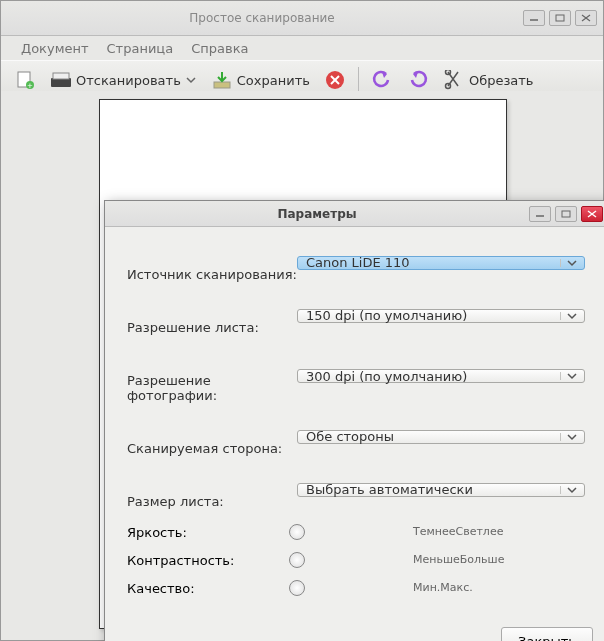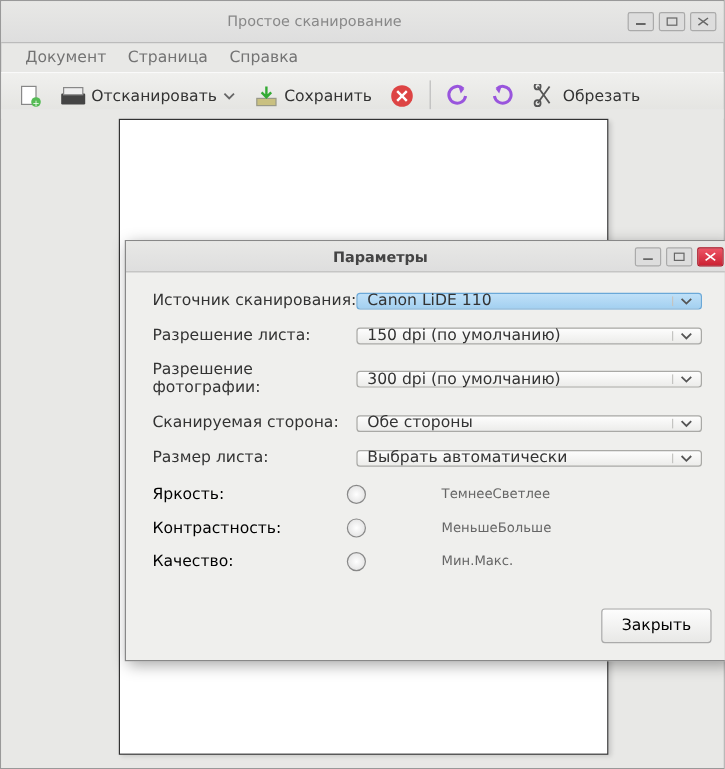--- a/index.html
+++ b/index.html
@@ -26,34 +26,34 @@
 
 
 .dialog { position: absolute; left: 104px; top: 200px; width: 504px; background: #efefed; border: 1px solid #888; box-shadow: 3px 3px 12px rgba(0,0,0,0.35); }
 .dialog .dtitle { height: 26px; background: linear-gradient(#e8e8e6,#dedede); display:flex; align-items:center; border-bottom:1px solid #bbb; font-size:12px; color:#555; }
 .dialog .dtitle .t { flex:1; text-align:center; font-weight:bold; color:#444; }
 .dialog .dtitle .wbtns { display:flex; gap:4px; padding-right:4px; }
 .close-red { background: linear-gradient(#e56,#c23); color:#fff; border-color:#a12; }
 
 .form { padding: 16px 22px 14px 22px; }
 .row { display: flex; align-items: center; margin-bottom: 14px; font-size: 13px; color: #333; }
-.row .lbl { width: 170px; }
+.row .lbl { width: 170px; margin-top: 24px; }
 .row .ctl { flex: 1; }
 .combo { width: 100%; height: 14px; background: linear-gradient(#fdfdfd,#ececea); border:1px solid #a9a9a6; border-radius:3px; display:flex; align-items:center; padding:0 8px; font-size:13px; position:relative; cursor:pointer; }
 .combo.sel { background: linear-gradient(#bfe0f8,#a3d0f0); border-color:#6aa8d8; }
 .combo .arrow { position:absolute; right:2px; top:2px; bottom:2px; width:22px; border-left:1px solid #c4c4c1; display:flex; align-items:center; justify-content:center; color:#666; }
 
 .sliderrow { display:flex; flex-direction:row; margin-bottom:10px; }
 .sliderrow .top { display:flex; align-items:center; }
 .sliderrow .top .lbl { width:170px; font-size:13px; }
 .slider-track { flex:1; position:relative; height:18px; display:flex; align-items:center; }
 .track-line { width:100%; height:4px; background:#d3d3d0; border-radius:2px; position:relative; }
 .track-fill { position:absolute; left:0; top:0; bottom:0; background:#5a9fd4; border-radius:2px; }
 .thumb { position:absolute; width:16px; height:16px; background: radial-gradient(#fff,#dcdcdc); border:1px solid #888; border-radius:50%; top:50%; transform:translate(-50%,-50%); cursor:pointer; }
-.slider-labels { display:flex; justify-content:space-between; font-size:11px; color:#666; margin-left:71px; margin-top:2px; }
+.slider-labels { display:flex; justify-content:space-between; font-size:11px; color:#666; margin-left:116px; margin-top:2px; }
 
 .footer { display:flex; justify-content:flex-end; padding: 6px 14px 14px; }
 .btn { padding:6px 16px; font-size:13px; background:linear-gradient(#fdfdfd,#e8e8e6); border:1px solid #aaa; border-radius:3px; cursor:pointer; }
 </style>
 </head>
 <body>
 
 <div class="main-window">
   <div class="titlebar">
     <span class="title">Простое сканирование</span>

